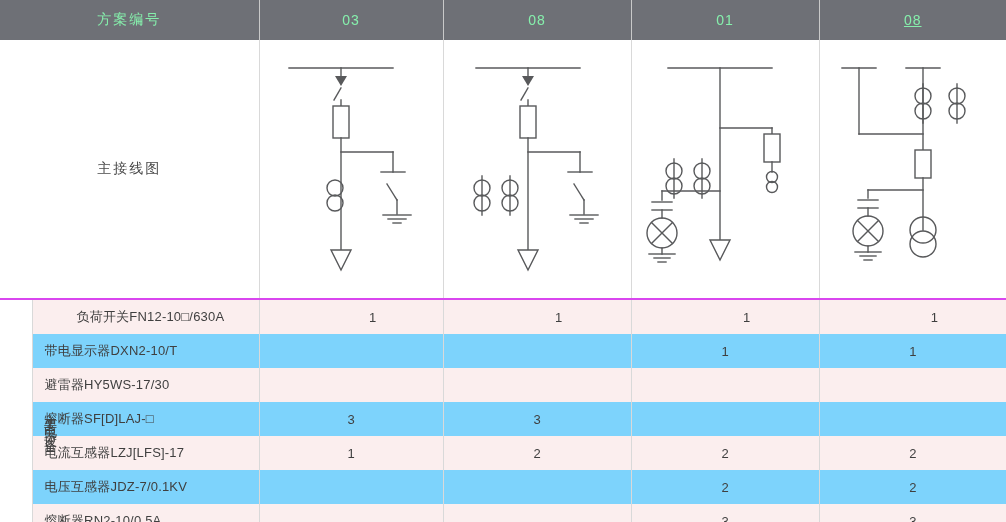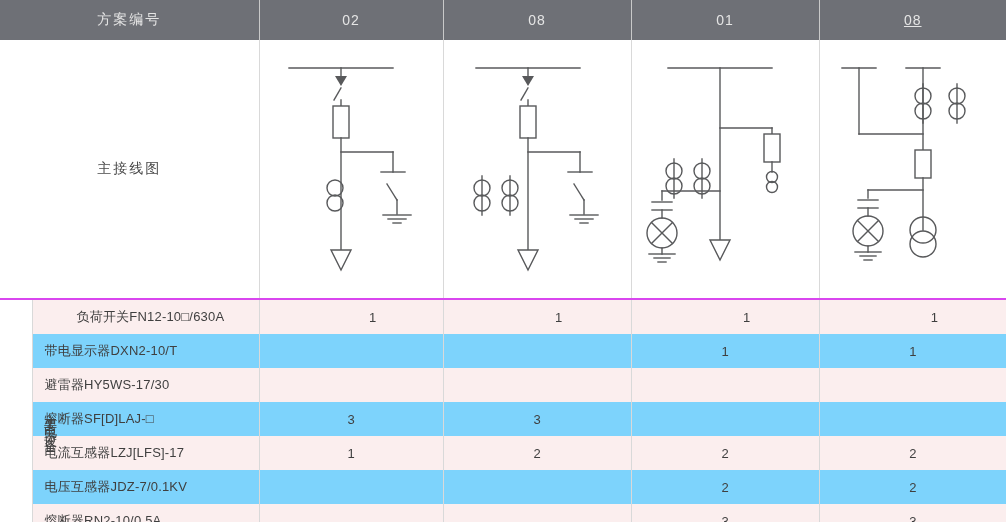--- a/index.html
+++ b/index.html
@@ -17,21 +17,21 @@
     width: 1006px; height: 522px;
   }
   table.scheme {
     border-collapse: collapse;
     width: 1006px;
     table-layout: fixed;
   }
   
   thead th {
     background: #6e7076;
-    color: #e5e5e5;
+    color: #86efac;
     font-weight: normal;
     font-size: 14px;
     height: 38px;
     border-right: 1px solid #c9c9c9;
     letter-spacing: 1px;
   }
   thead th:last-child { border-right: none; text-decoration: underline; }
   thead th.h-name { letter-spacing: 2px; }
 
   
@@ -100,21 +100,21 @@
     <col style="width:227px">
     <col style="width:184px">
     <col style="width:188px">
     <col style="width:188px">
     <col style="width:187px">
   </colgroup>
 
   <thead>
     <tr>
       <th colspan="2" class="h-name">方案编号</th>
-      <th>02</th>
+      <th>03</th>
       <th>08</th>
       <th>01</th>
       <th>08</th>
     </tr>
   </thead>
 
   <tbody>
 
     <tr class="diagram-row">
       <td colspan="2">

